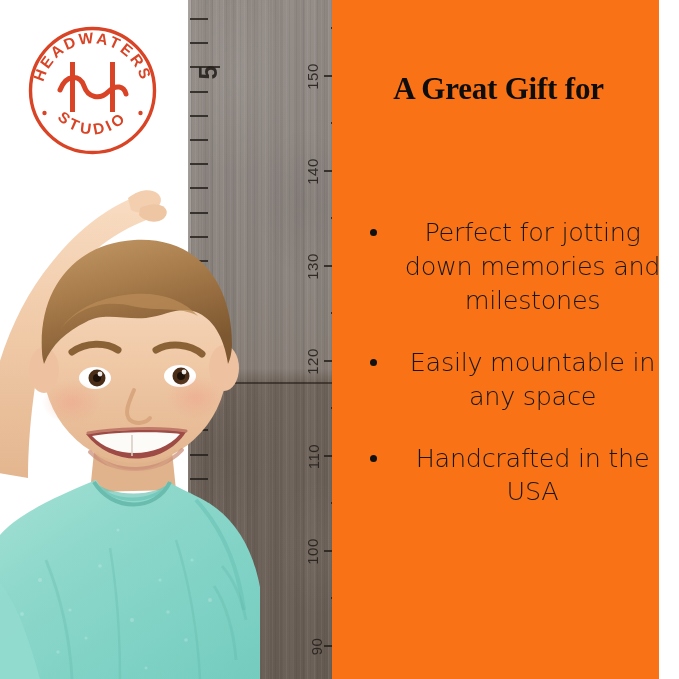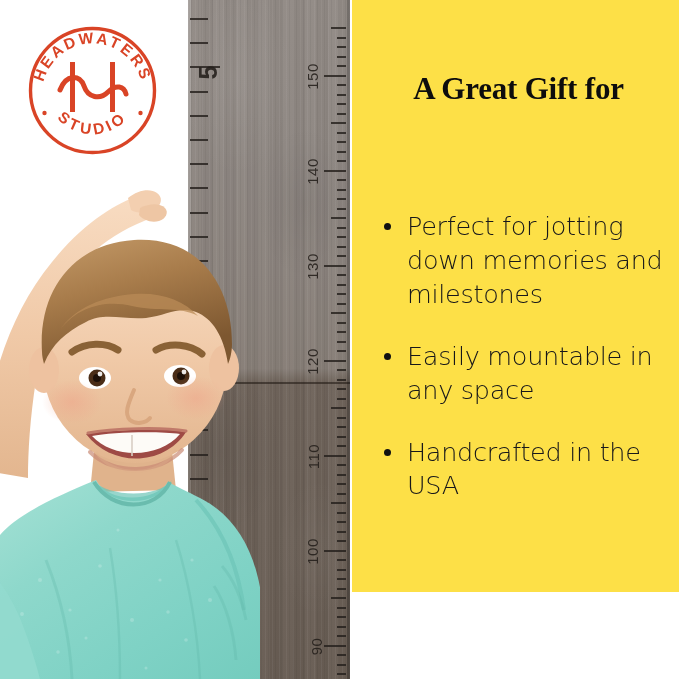--- a/index.html
+++ b/index.html
@@ -140,46 +140,47 @@
   .child {
     position: absolute;
     left: 0; top: 0; width: 260px; height: 679px;
     pointer-events: none;
   }
   .child svg { display: block; }
 
   
   .copy-panel {
     position: absolute;
-    left: 352px; top: 0;
+    left: 332px; top: 0;
     width: 327px;
-    height: 592px;
-    background: #fde047;
+    height: 679px;
+    background: #f97316;
   }
   .headline {
     position: absolute;
     left: 14px;
     top: 48px;
     width: 305px;
     font-family: "Liberation Serif", serif;
     font-weight: 700;
     font-size: 31px;
     line-height: 1.30;
     color: #0d0d0d;
     text-align: center;
     letter-spacing: -0.2px;
   }
   .bullets {
     position: absolute;
     left: 16px;
     top: 198px;
     width: 306px;
-    margin: 12px;
+    margin: 18px;
     padding: 0;
     list-style: none;
+    text-align: center;
   }
   .bullet {
     position: relative;
     padding-left: 27px;
     margin-bottom: 28px;
     font-family: "DejaVu Sans", sans-serif;
     font-weight: 300;
     font-size: 25.5px;
     line-height: 1.33;
     color: #17171a;

